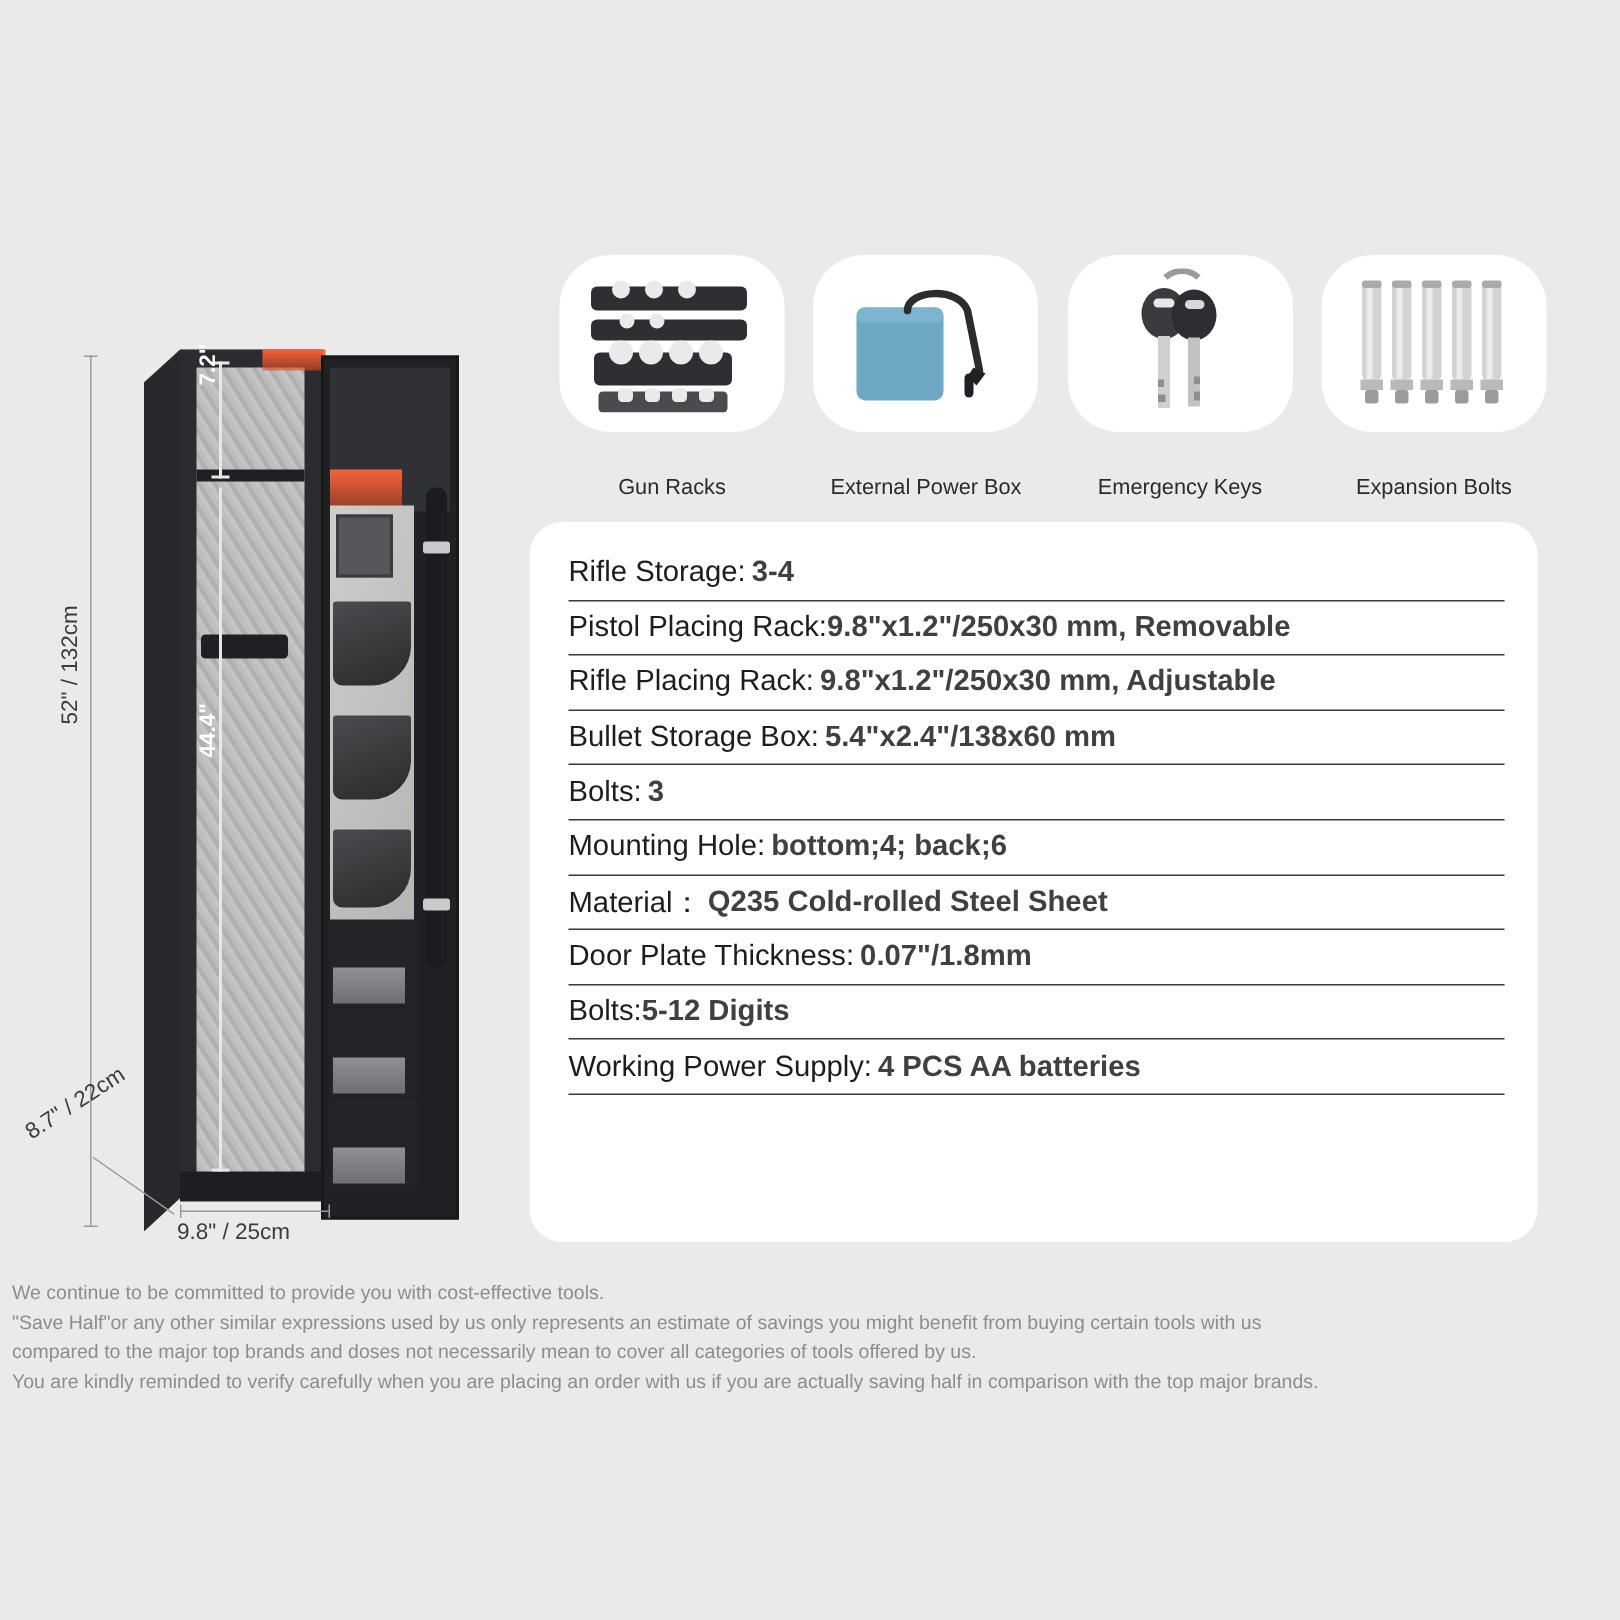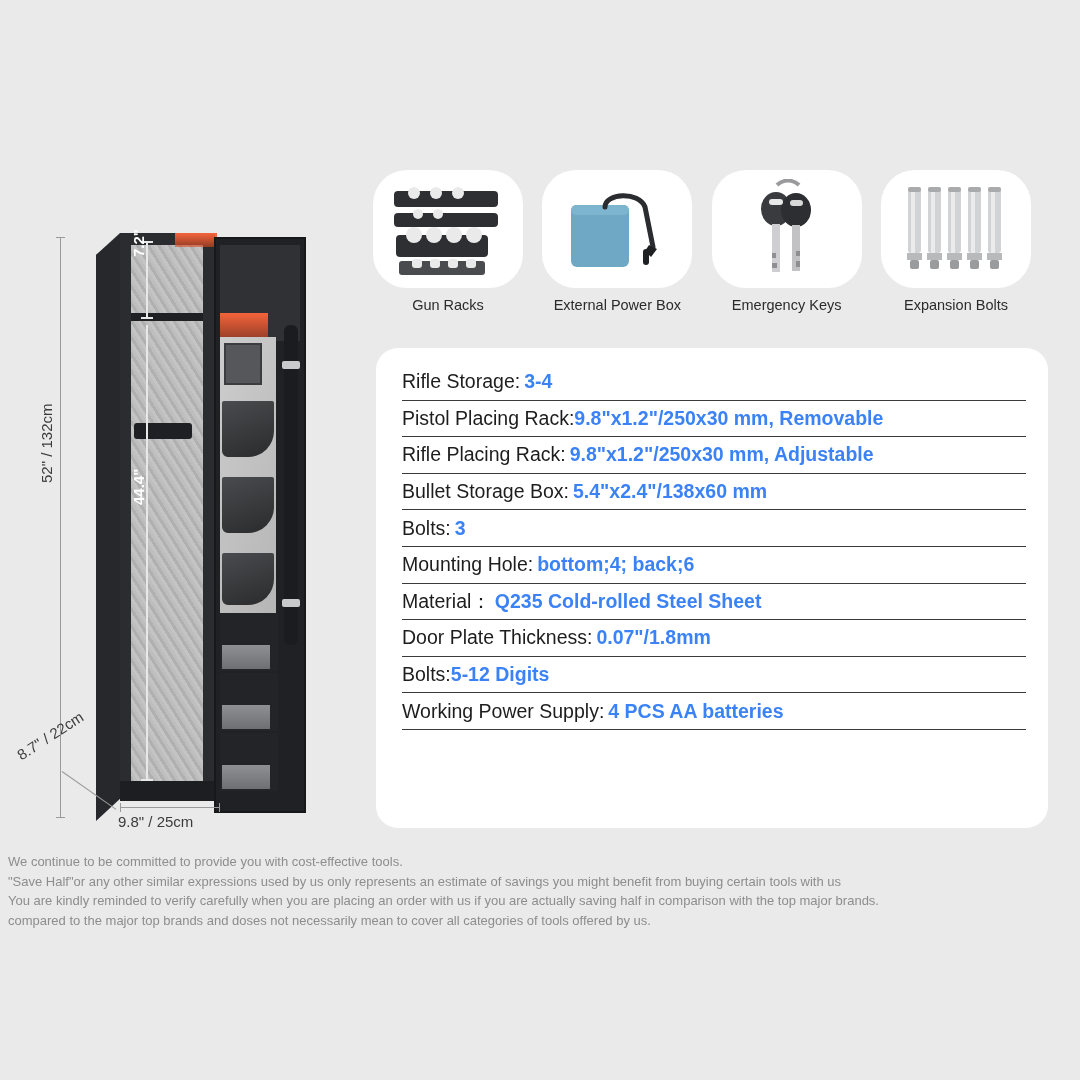--- a/index.html
+++ b/index.html
@@ -34,35 +34,35 @@
   .pocket{position:absolute;background:linear-gradient(160deg,#4a4b4e,#2a2b2d);border-radius:2px 2px 26px 6px;}
   .drawer{position:absolute;background:linear-gradient(180deg,#8f9093,#6e6f72);}
   .drawer-dark{position:absolute;background:#232427;}
   .lcd{position:absolute;background:#55575a;border:2px solid #3a3c3f;box-sizing:border-box;}
   .handle{position:absolute;background:#1b1c1f;border-radius:6px;}
   .handle-grip{position:absolute;background:#c9cacc;border-radius:2px;}
 
   
   #accessories{position:absolute;left:372px;top:170px;width:660px;
      display:flex;justify-content:space-between;}
-  .acc{width:152px;display:flex;flex-direction:column;align-items:center;}
+  .acc{width:152px;display:flex;flex-direction:column;align-items:center;gap:20px;}
   .acc-card{width:150px;height:118px;background:#fff;border-radius:34px;
      display:flex;align-items:center;justify-content:center;}
   .acc-label{margin-top:9px;font-size:14.5px;color:#2b2b2b;white-space:nowrap;}
 
   
-  #spec-card{position:absolute;left:376px;top:348px;width:672px;height:480px;
+  #spec-card{position:absolute;left:353px;top:348px;width:672px;height:480px;
      background:#fff;border-radius:22px;padding:10px 0 0 0;box-sizing:border-box;}
   .spec-rows{padding:6px 22px 0 26px;}
   .spec-row{height:35.6px;display:flex;align-items:center;
      border-bottom:1.6px solid #3a3a3a;}
   .spec-row:last-child{border-bottom:1.6px solid #3a3a3a;}
   .spec-row:first-child{border-top:none;}
   .sp-label{font-size:19.5px;color:#1d1d1d;white-space:nowrap;}
-  .sp-value{font-size:19.5px;color:#3b82f6;font-weight:bold;white-space:nowrap;margin-left:4px;}
+  .sp-value{font-size:19.5px;color:#404040;font-weight:bold;white-space:nowrap;margin-left:4px;}
   .sp-value.nogap{margin-left:0;}
 
   
   #footer{position:absolute;left:8px;top:852px;width:1066px;color:#8d8d8d;font-size:13px;line-height:19.5px;}
   #footer div{white-space:nowrap;}
 </style>
 </head>
 <body>
 
 <div id="safe-figure">
@@ -282,15 +282,15 @@
     <div class="spec-row">
       <span class="sp-label">Working Power Supply:</span>
       <span class="sp-value">4 PCS AA batteries</span>
     </div>
   </div>
 </div>
 
 <div id="footer">
   <div>We continue to be committed to provide you with cost-effective tools.</div>
   <div>"Save Half"or any other similar expressions used by us only represents an estimate of savings you might benefit from buying certain tools with us</div>
+  <div>compared to the major top brands and doses not necessarily mean to cover all categories of tools offered by us.</div>
   <div>You are kindly reminded to verify carefully when you are placing an order with us if you are actually saving half in comparison with the top major brands.</div>
-  <div>compared to the major top brands and doses not necessarily mean to cover all categories of tools offered by us.</div>
 </div>
 
 </body></html>

